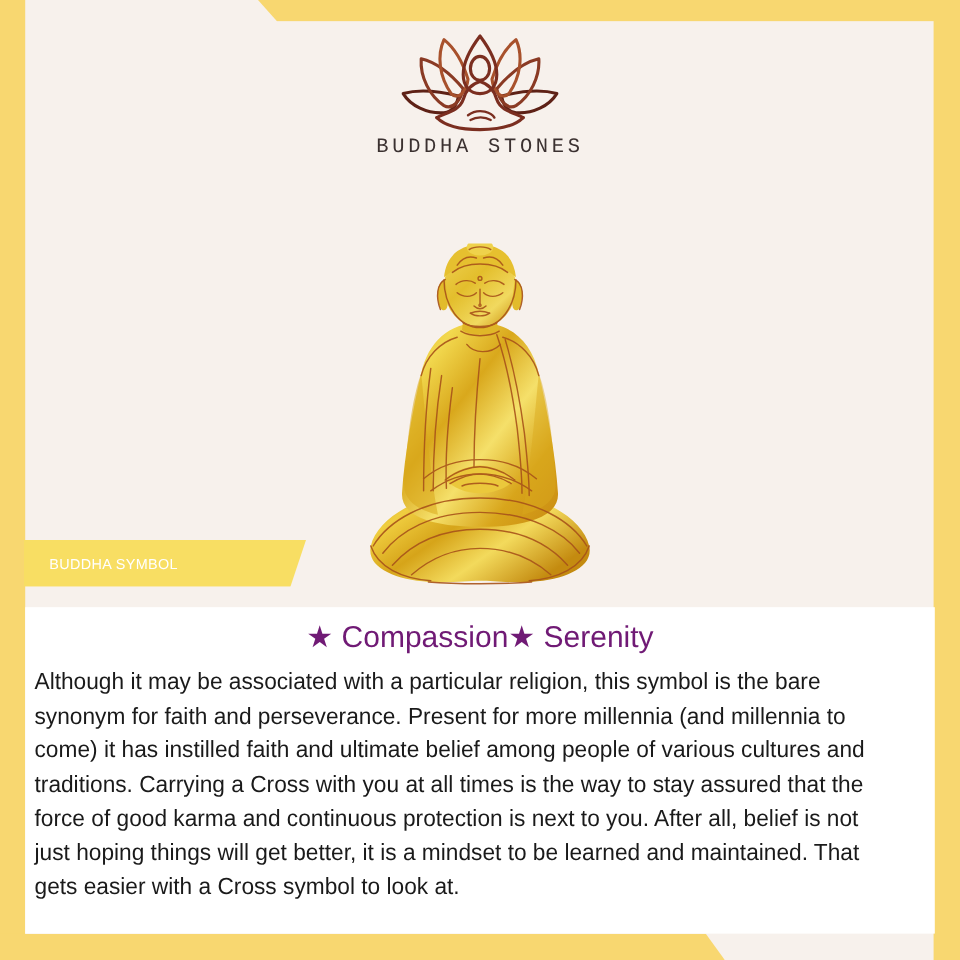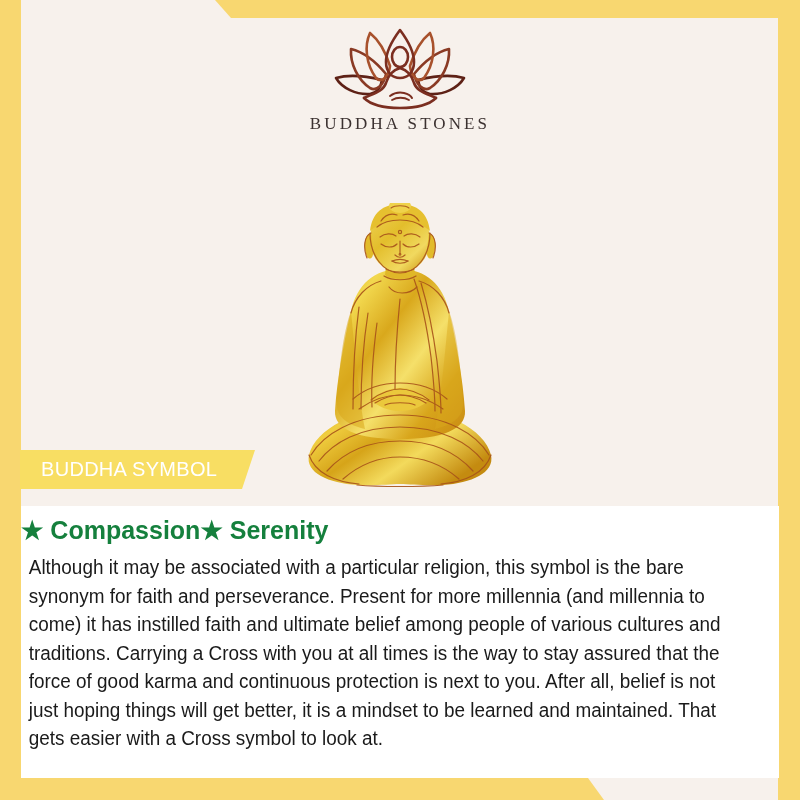--- a/index.html
+++ b/index.html
@@ -59,21 +59,21 @@
   }
   .logo-mark {
     display: block;
     margin: 0 auto;
     width: 160px;
     height: 86px;
   }
   .logo-wordmark {
     display: block;
     margin: 4px auto 0;
-    font-family: Liberation Serif, serif;
+    font-family: Liberation Mono, monospace;
     font-size: 17px;
     letter-spacing: 3.1px;
     color: #3b3130;
     font-weight: 400;
   }
 
   
   .title-band {
     position: absolute;
     left: 165px; top: 142px;
@@ -115,43 +115,43 @@
     left: 20px; top: 450px;
     width: 235px; height: 39px;
     background: #F8DE63;
     clip-path: polygon(0 0, 235px 0, 222px 39px, 0 39px);
     display: flex;
     align-items: center;
   }
   .symbol-ribbon-label {
     padding-left: 21px;
     font-family: "Liberation Sans", sans-serif;
-    font-size: 20px;
+    font-size: 12px;
     font-weight: 400;
     color: #FFFFFF;
     letter-spacing: 0.3px;
     white-space: nowrap;
   }
 
   
   .content-card {
     position: absolute;
     left: 21px; top: 506px;
     width: 758px; height: 272px;
     background: #FFFFFF;
   }
 
   .tagline {
     margin: 0;
     padding: 10px 0 0 0;
-    text-align: left;
+    text-align: center;
     font-family: "Liberation Sans Narrow", "Liberation Sans", sans-serif;
     font-size: 25px;
-    font-weight: 700;
-    color: #15803d;
+    font-weight: 400;
+    color: #701a75;
     letter-spacing: 0px;
     white-space: nowrap;
   }
 
   .body-copy {
     margin: 0;
     padding: 8px 8px 0 8px;
     font-family: "Liberation Sans Narrow", "Liberation Sans", sans-serif;
     font-size: 19.5px;
     line-height: 28.5px;

